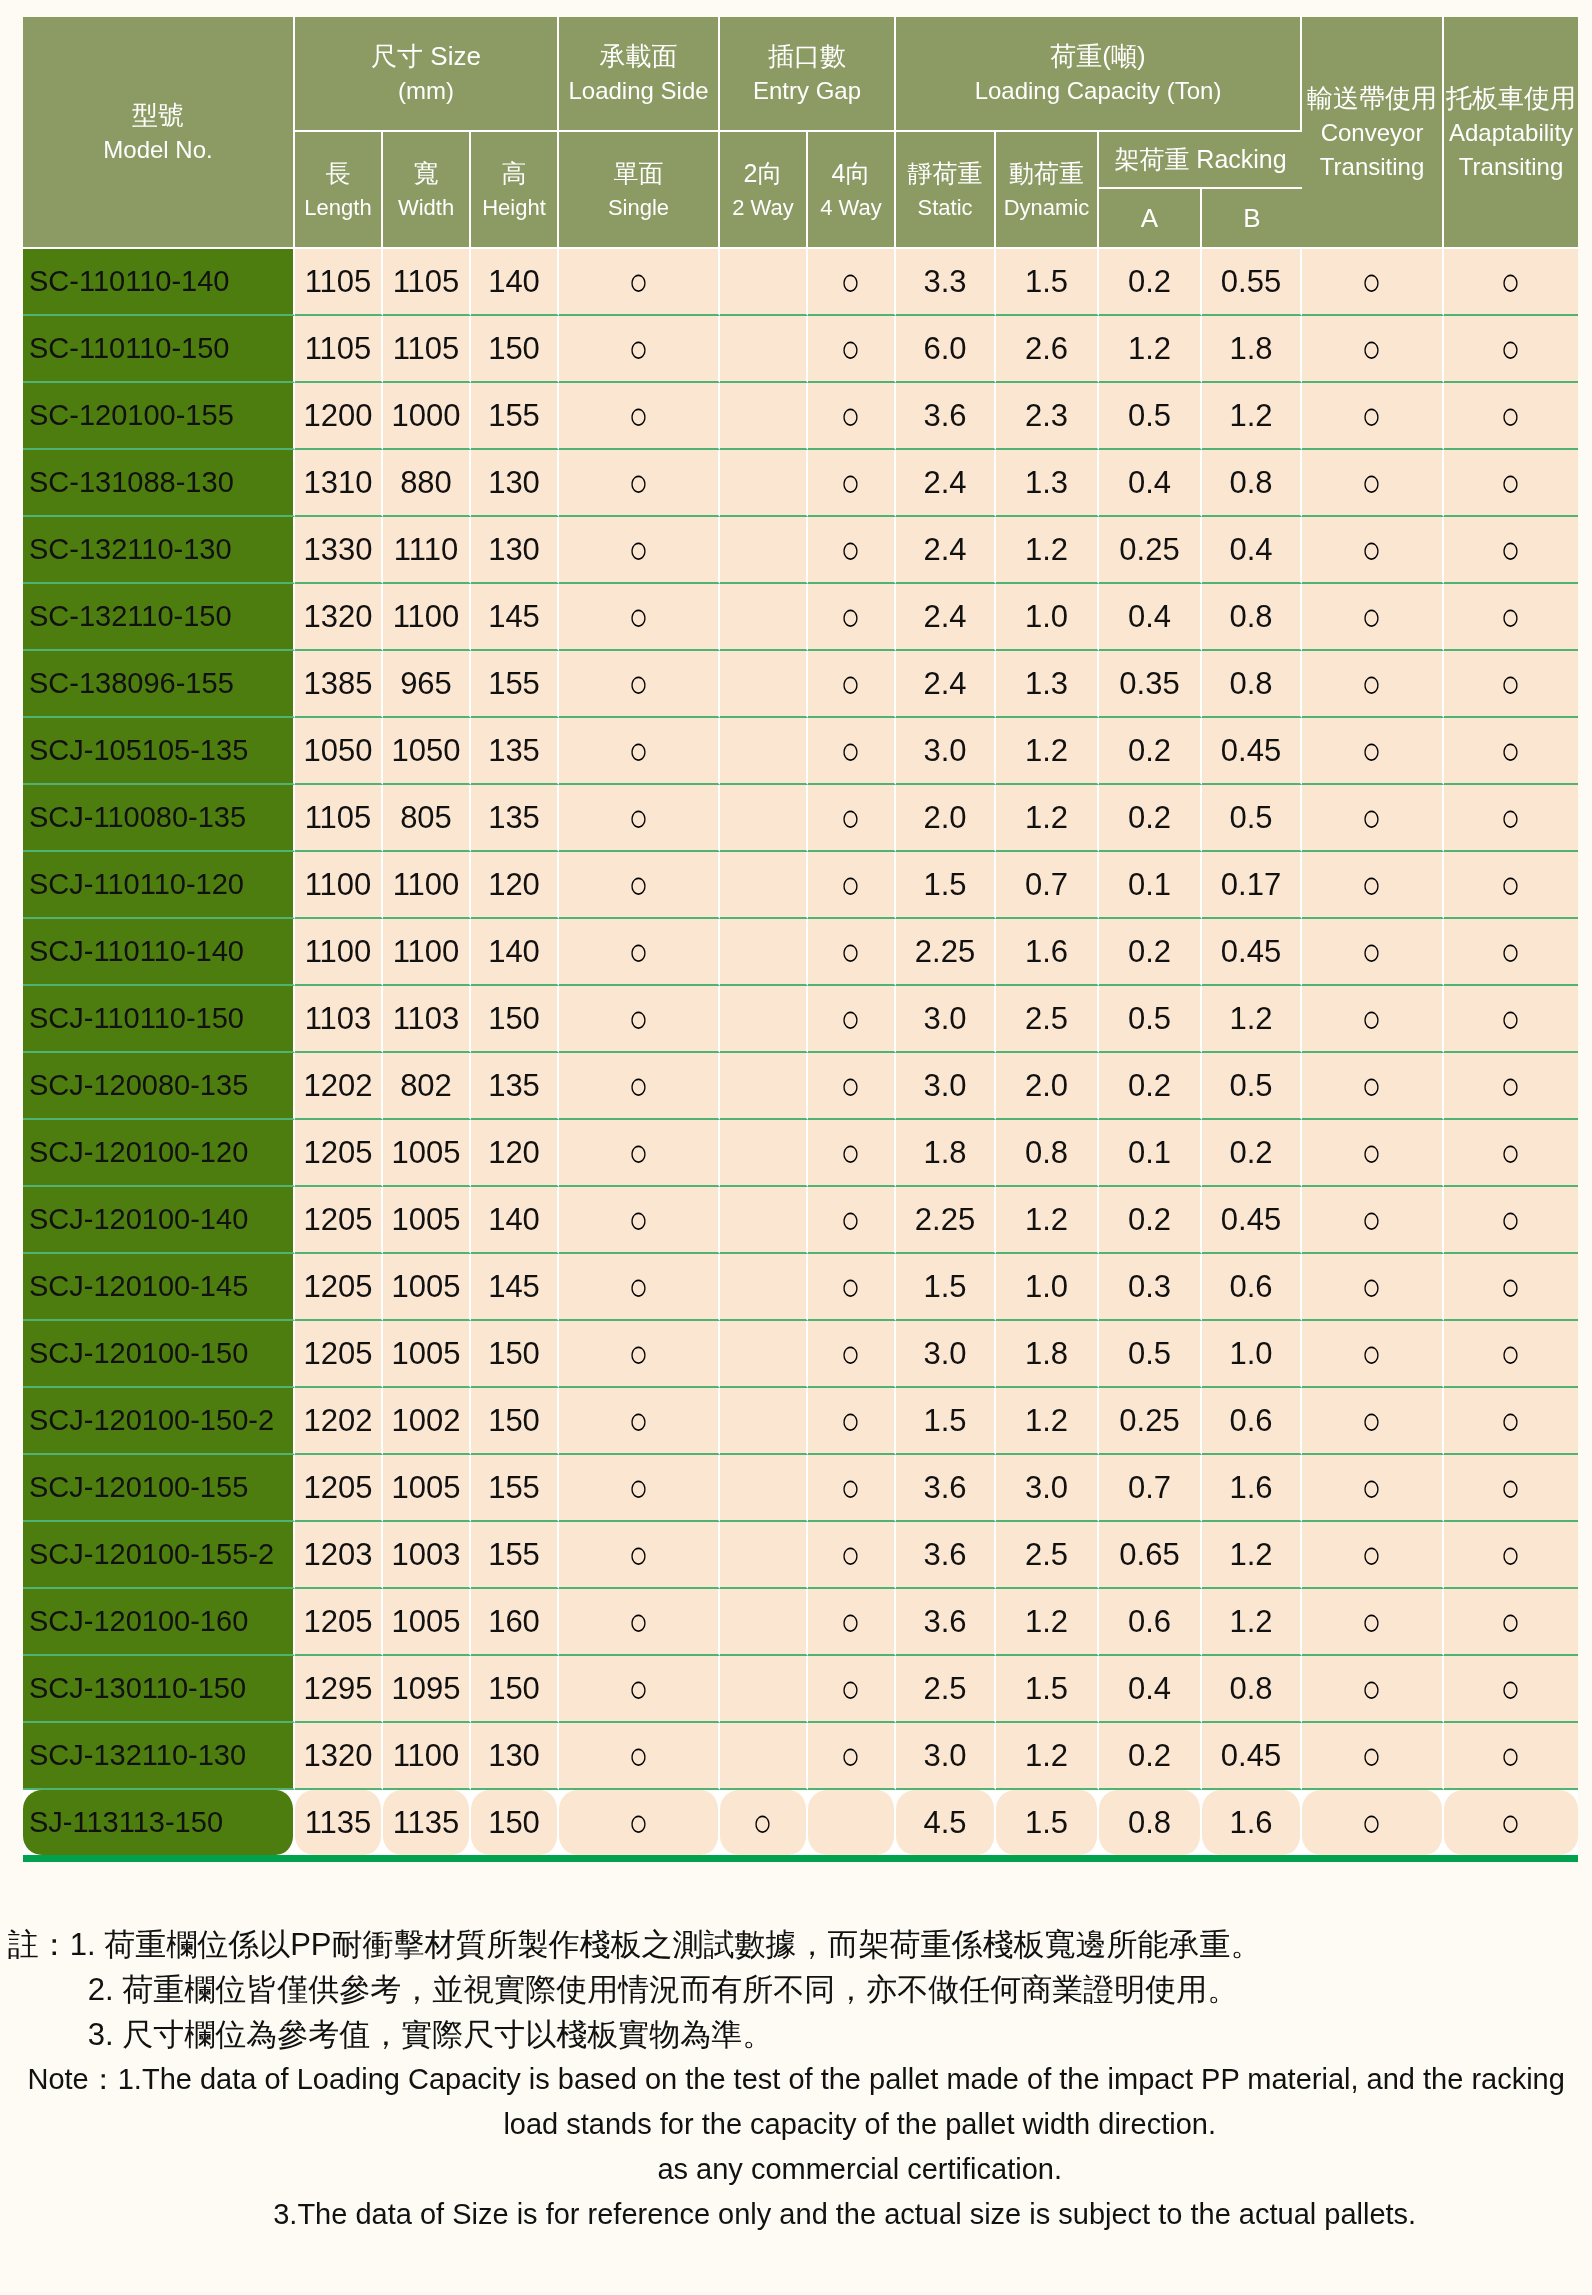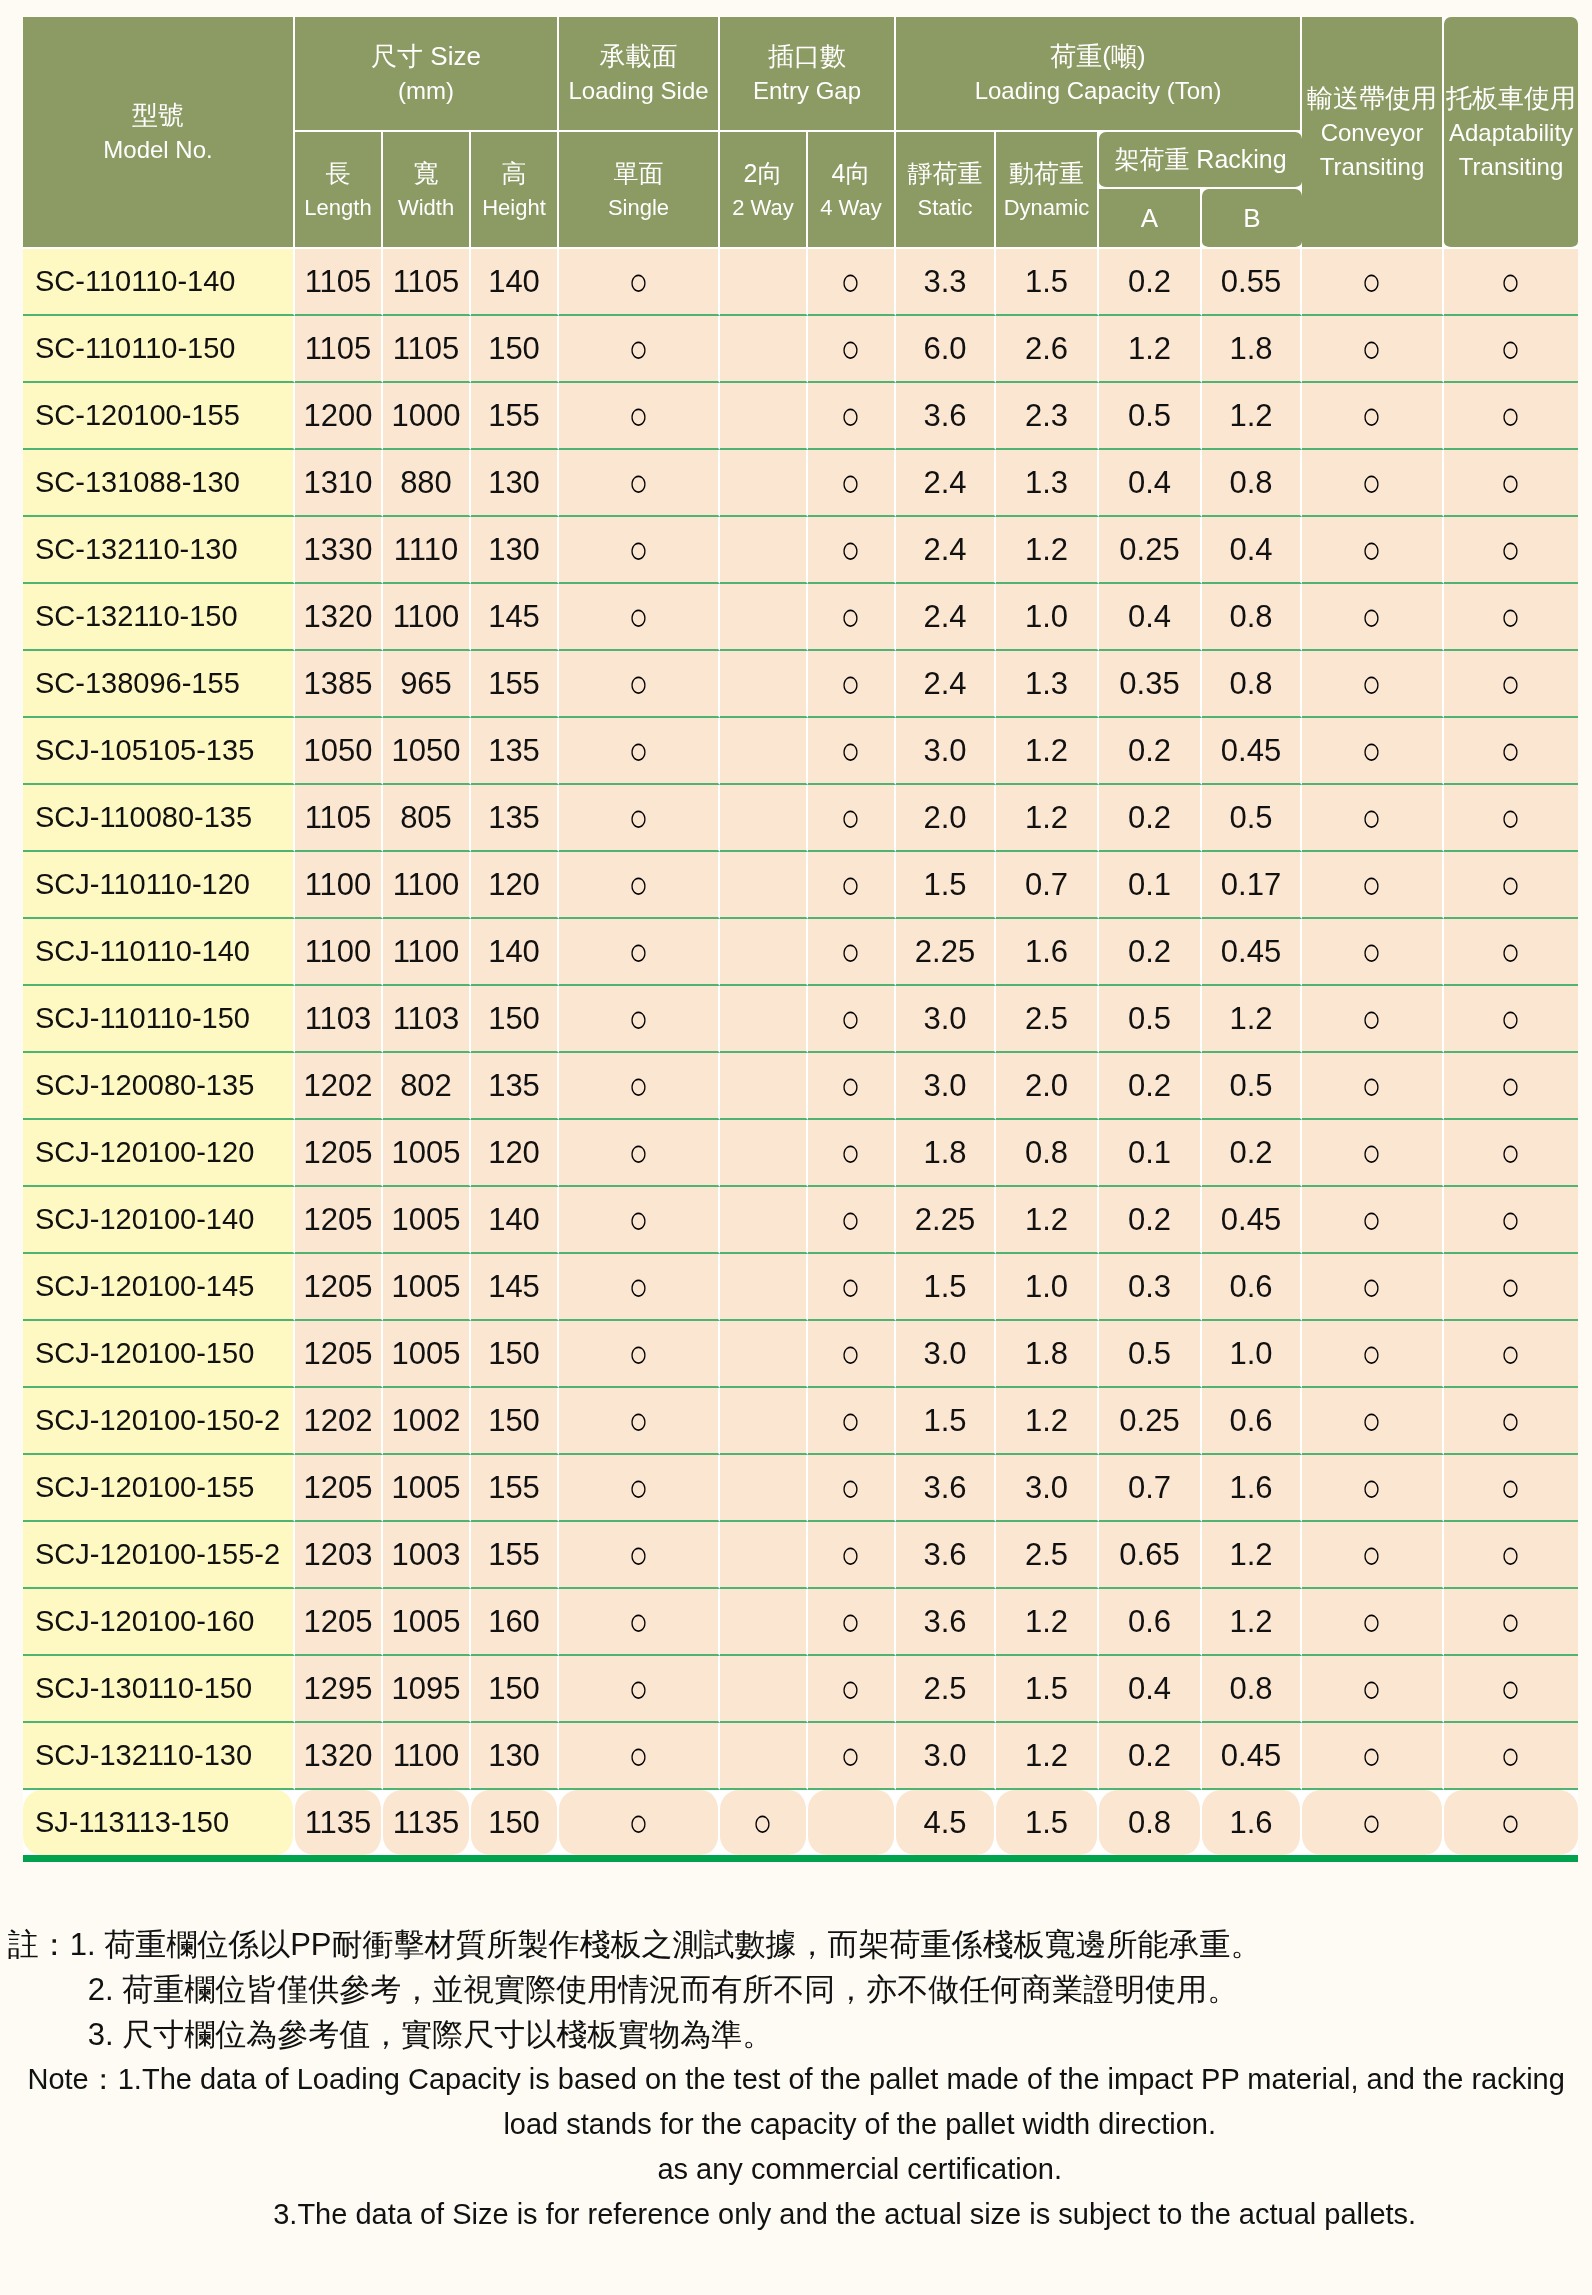--- a/index.html
+++ b/index.html
@@ -23,21 +23,21 @@
   col.c-single{width:161px} col.c-2w{width:88px} col.c-4w{width:88px}
   col.c-static{width:100px} col.c-dyn{width:103px} col.c-ra{width:103px} col.c-rb{width:100px}
   col.c-conv{width:142px} col.c-adp{width:134px}
 
   thead th {
     background:#8c9a63; color:#ffffff;
     font-weight:normal; text-align:center; vertical-align:middle;
     border-right:2.3px solid #ffffff; border-bottom:2.3px solid #ffffff;
     padding:0;
   }
-  thead th:last-child { border-right:none;border-radius:7px; }
+  thead th:last-child { border-right:none; }
   thead tr.h1 { height:115px; }
   thead tr.h2 { height:57px; }
   thead tr.h3 { height:60px; }
   .hzh { font-size:26px; line-height:35px; }
   .hen { font-size:24px; line-height:34px; }
   .hsub-zh { font-size:25px; line-height:37px; }
   .hsub-en { font-size:22px; line-height:32px; }
   .hab { font-size:26px; }
 
   tbody td {
@@ -45,22 +45,22 @@
     border-right:2.3px solid #ffffff;
     border-bottom:2.3px solid #4eb373;
     height:65px;
     text-align:center; vertical-align:middle;
     font-size:31px;
     padding:0;
   }
   tbody td:last-child { border-right:none; }
   tbody tr:last-child td { border-bottom:none;border-radius:19px; }
   tbody td.model {
-    background:#fef9c3;
-    text-align:left; padding-left:12px;
+    background:#4d7c0f;
+    text-align:left; padding-left:6px;
     font-size:29px;
   }
   .circle {
     display:inline-block;
     font-size:35px;
     transform:scaleX(0.92) scaleY(1.12);
     color:#000;
   }
 
   

